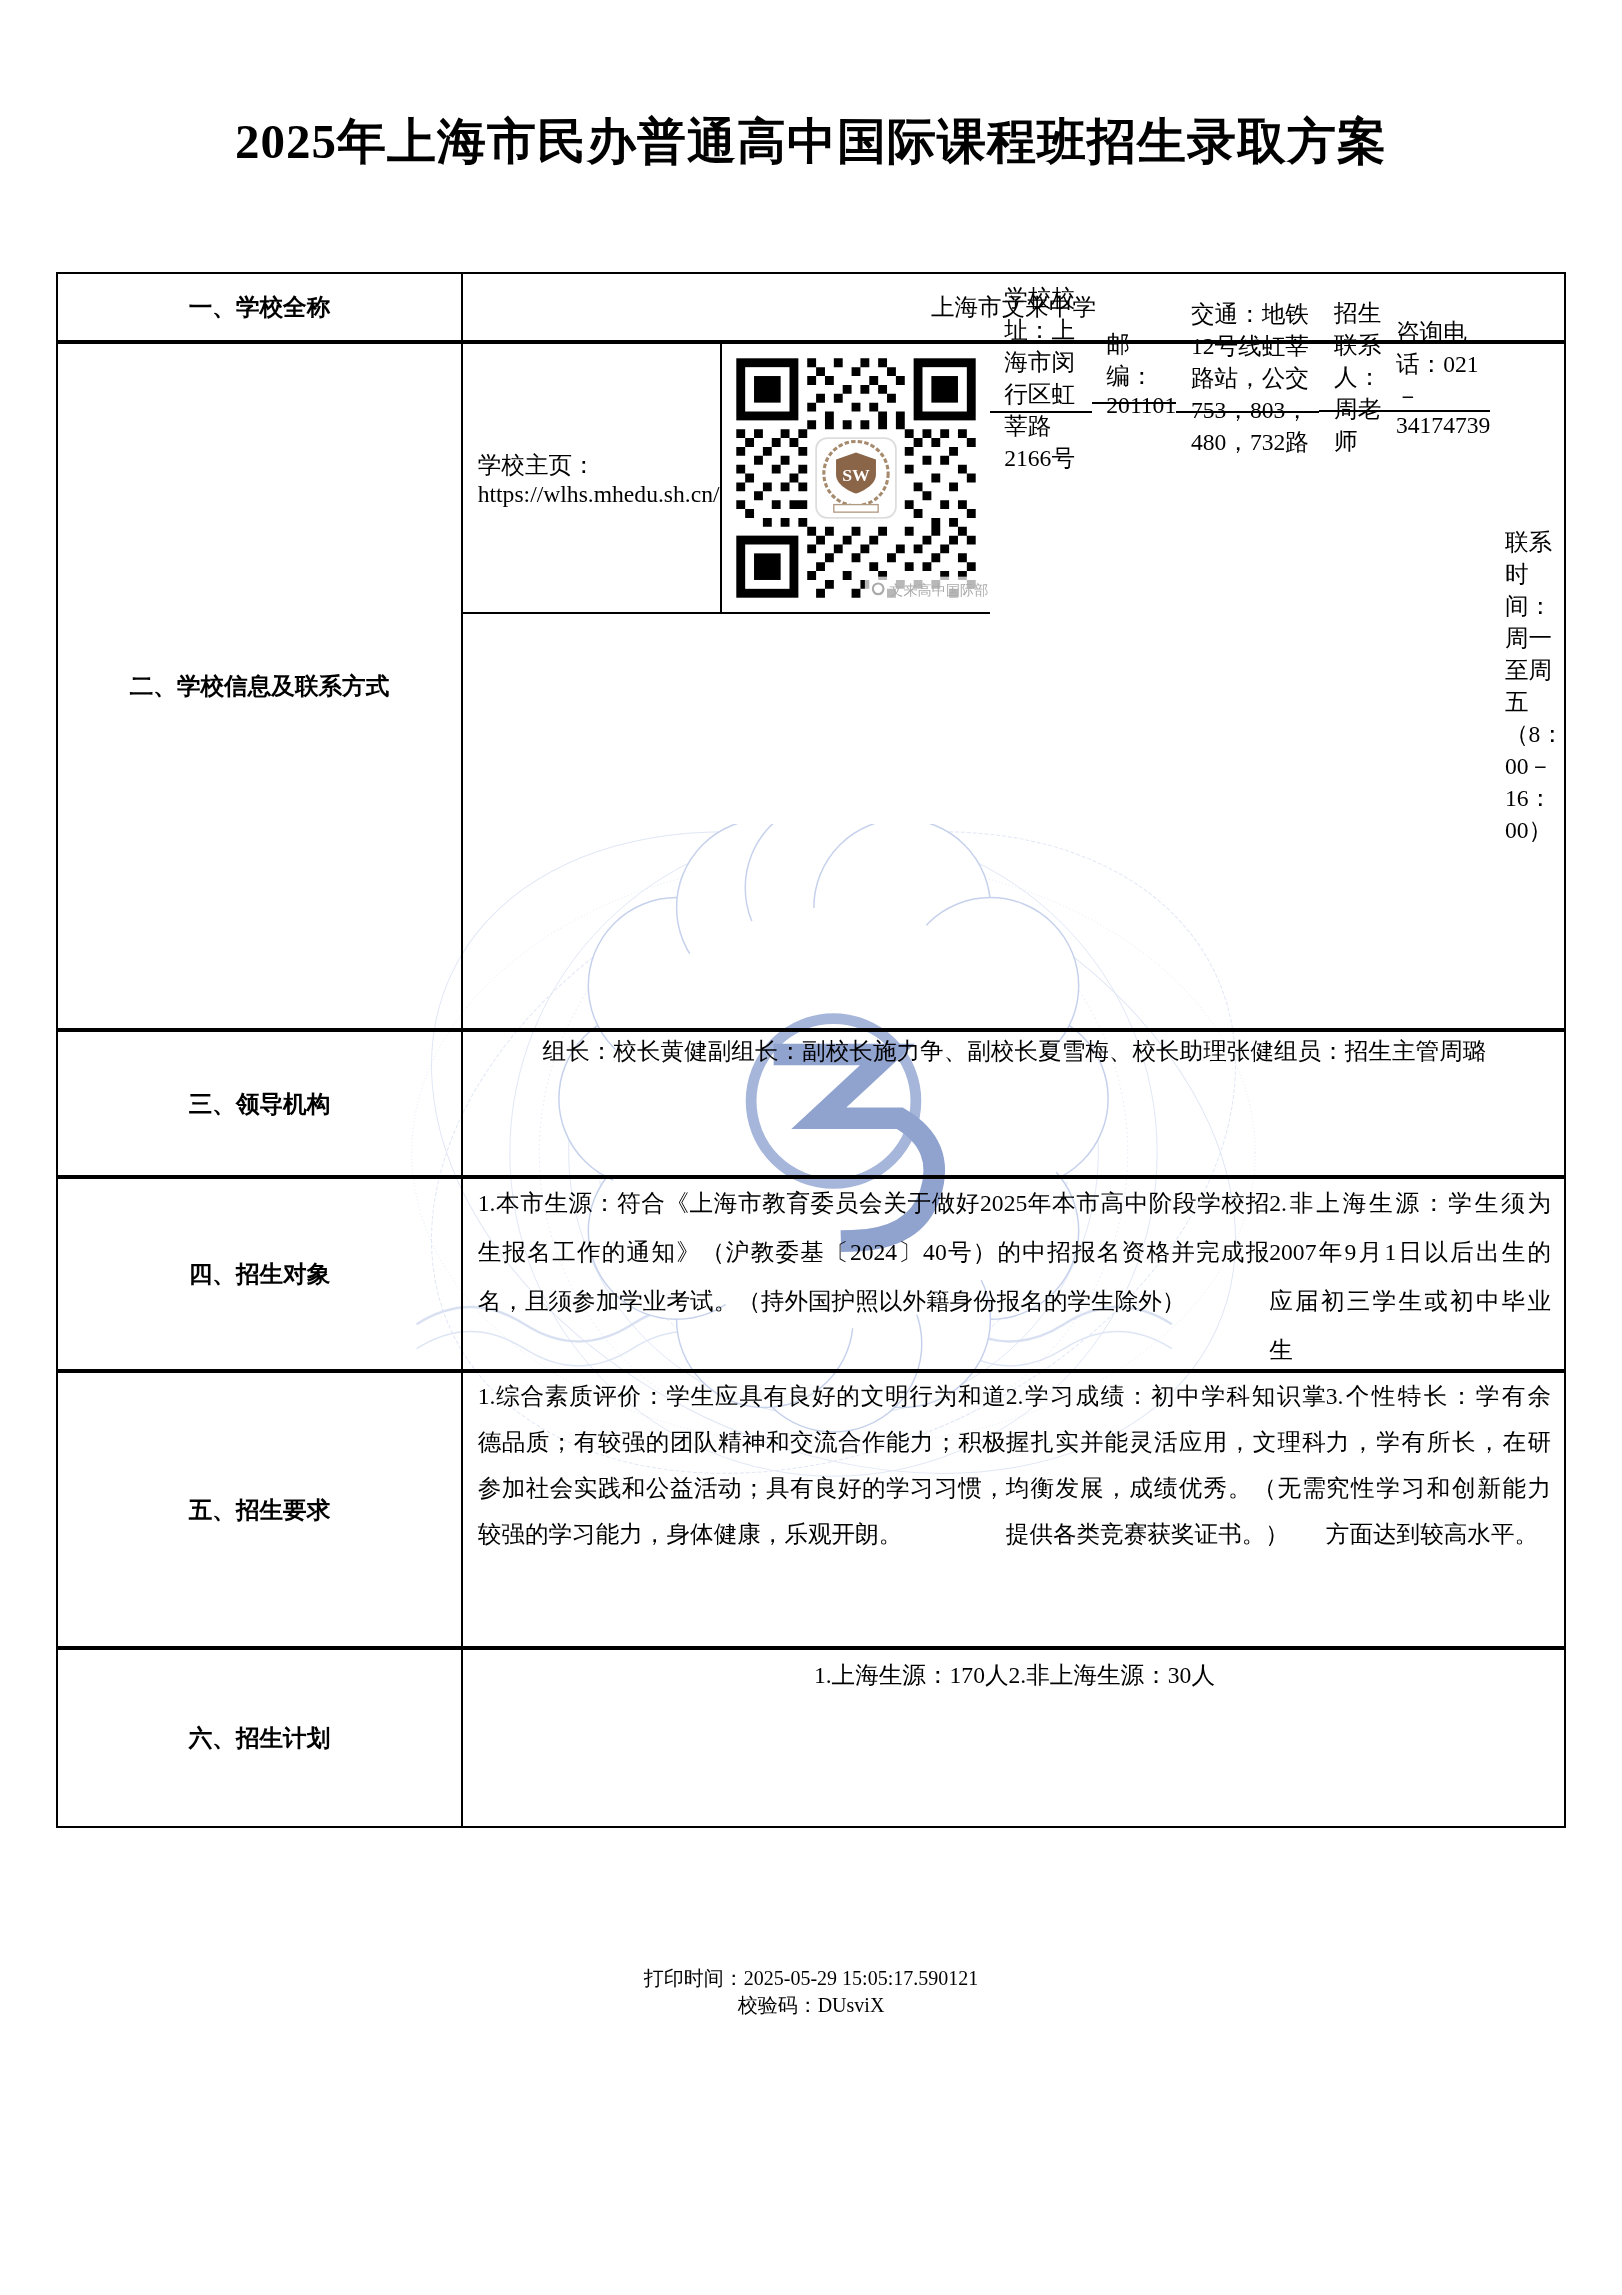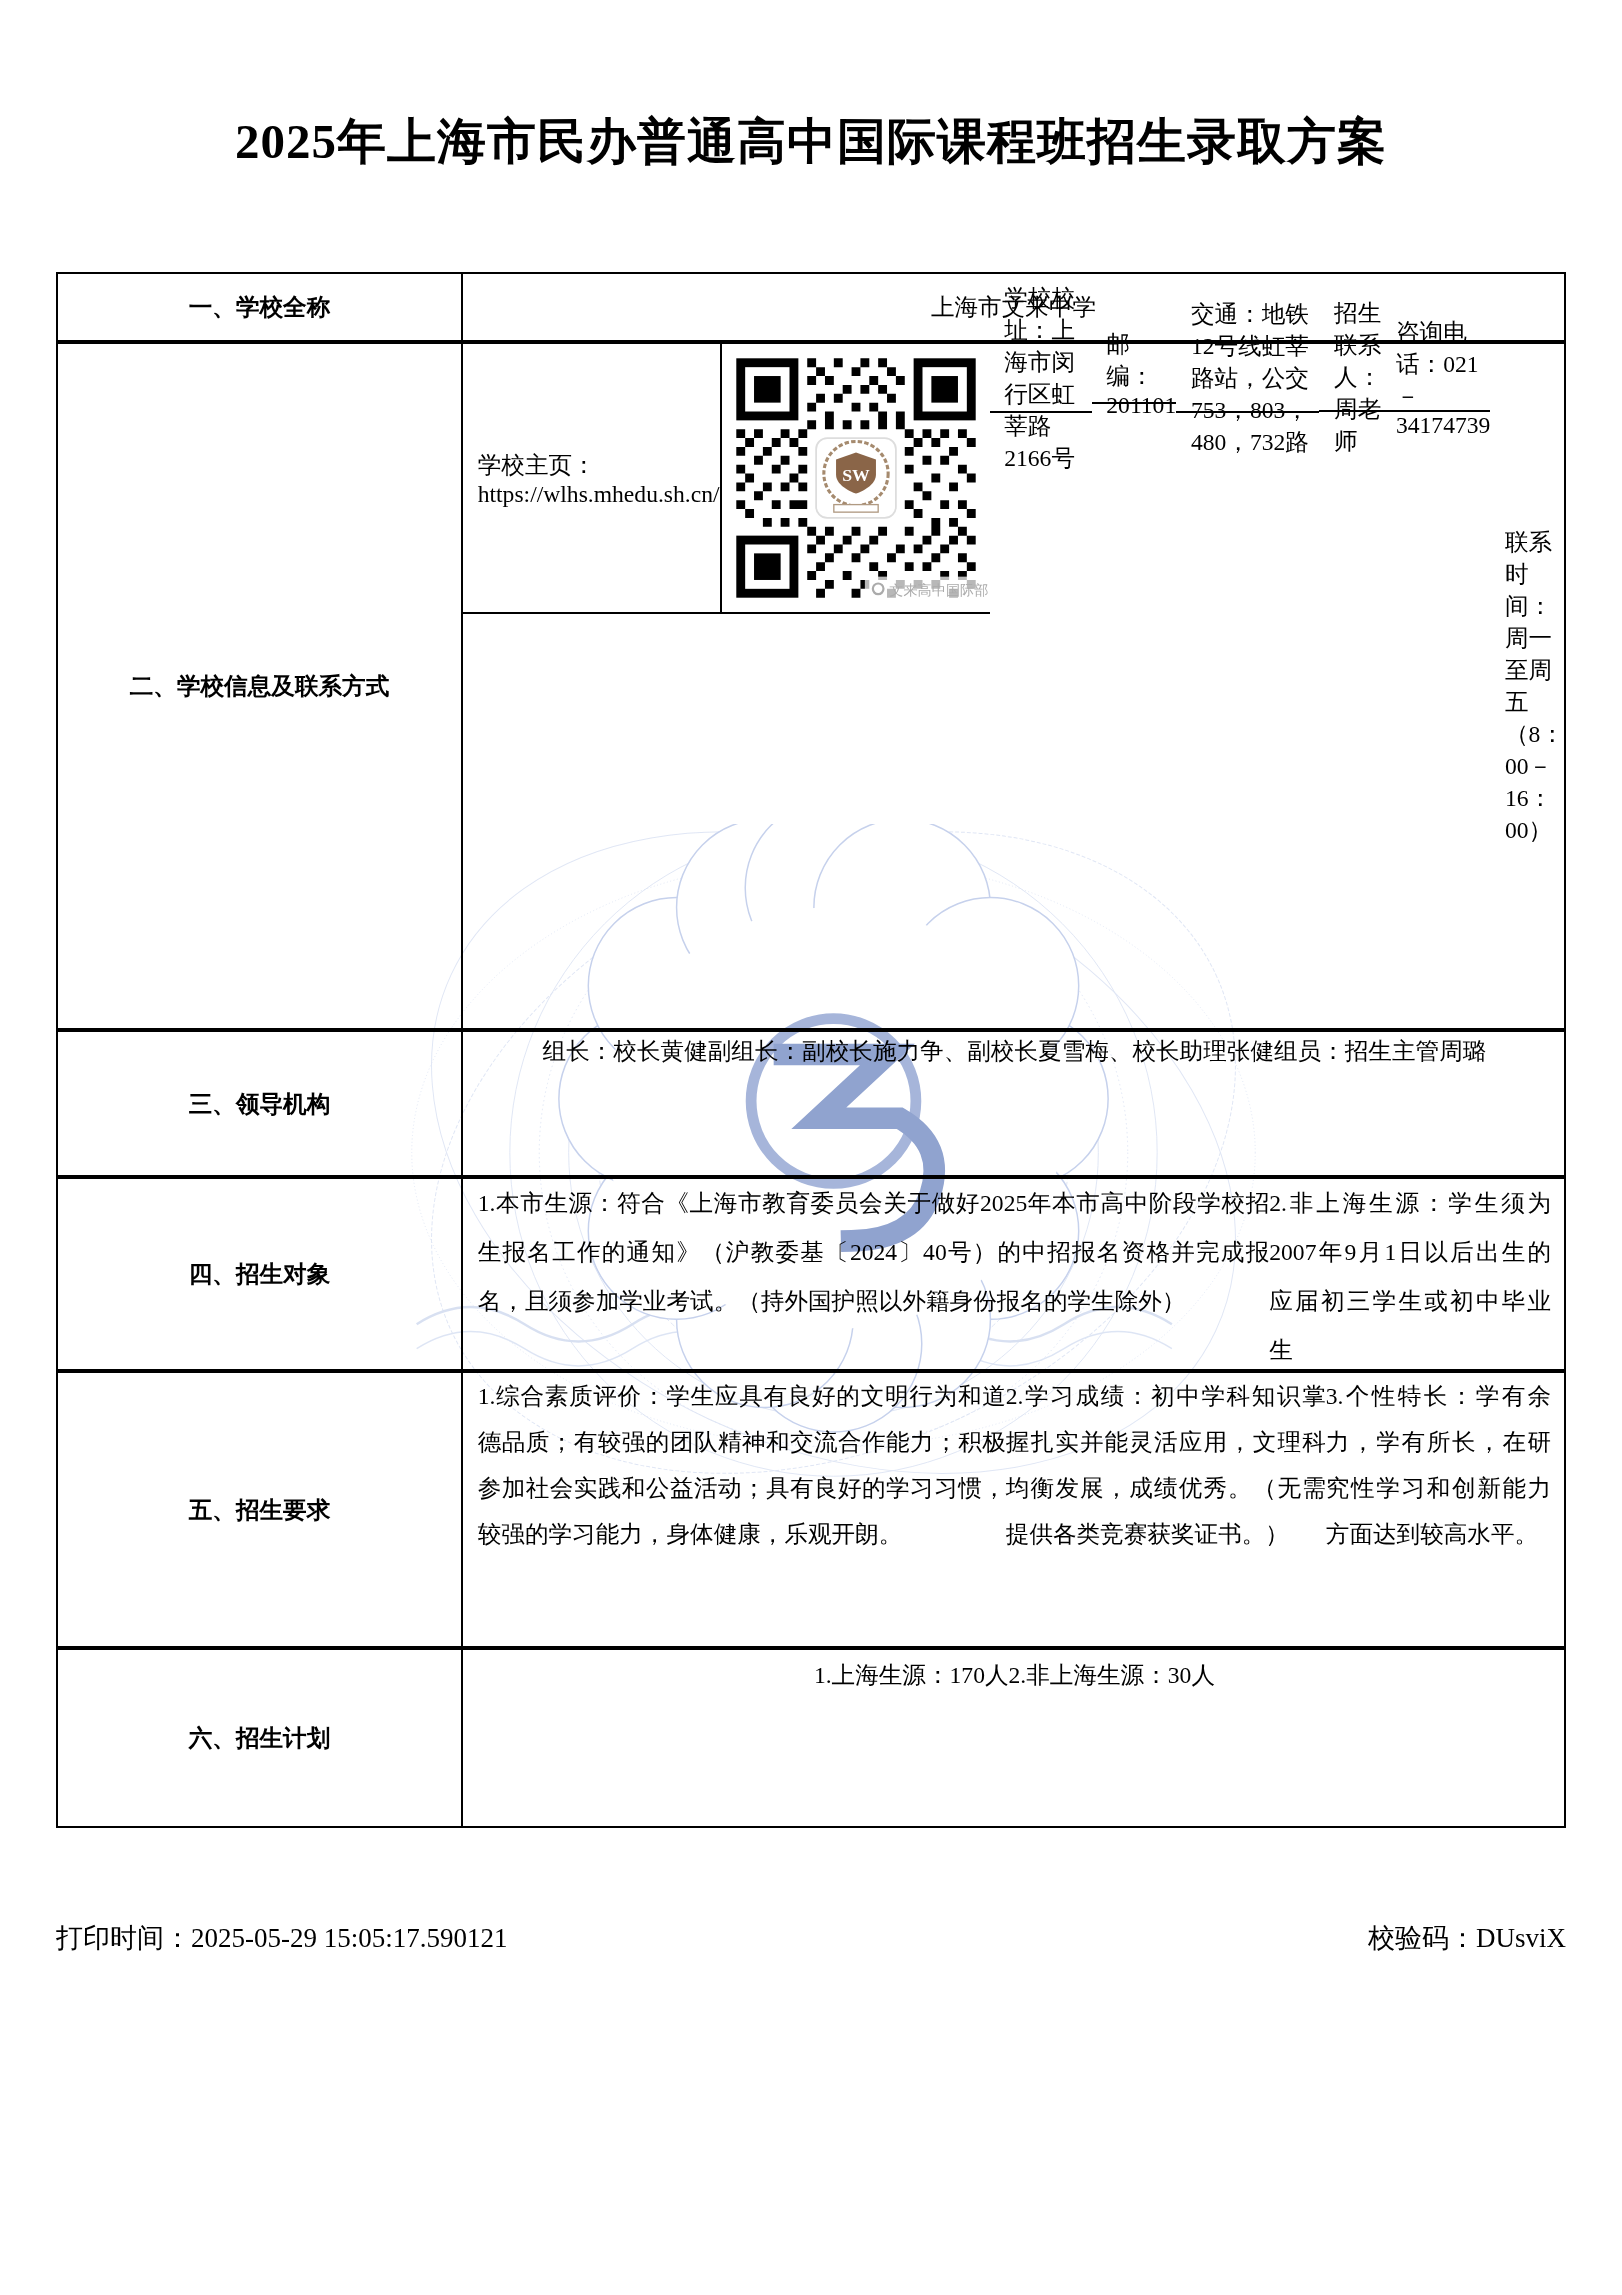--- a/index.html
+++ b/index.html
@@ -36,22 +36,22 @@
   .qrcell{flex:0 0 270px;border-left:2.5px solid #000;box-sizing:border-box;position:relative;background:#fff;}
   .qrcell svg{position:absolute;left:1px;top:1px;width:266px;height:266px;}
   .lines p{margin:0;font-size:23.6px;}
   .lh80 p{line-height:39px;}
   .lh99 p{line-height:49px;}
   .lh94 p{line-height:46px;}
   .lh104 p{line-height:51px;}
   p.para{text-align:justify;}
   
   .footer{
-    position:absolute;left:56px;top:1913px;width:1510px;height:49px;
-    display:flex;justify-content:space-between;align-items:center;font-size:27px;z-index:1;
+    position:absolute;left:56px;top:1965px;width:1510px;height:49px;
+    display:flex;justify-content:space-between;align-items:center;font-size:20px;z-index:1;flex-direction:column;
   }
 </style>
 </head>
 <body>
 
 <svg class="watermark" viewBox="0 0 1780 1460" xmlns="http://www.w3.org/2000/svg" aria-hidden="true">
 
   <g stroke="#bac8e8" fill="none" stroke-width="2" opacity="0.45">
     <circle cx="890" cy="670" r="300"></circle>
     <circle cx="890" cy="670" r="360" stroke-dasharray="3 6"></circle>

